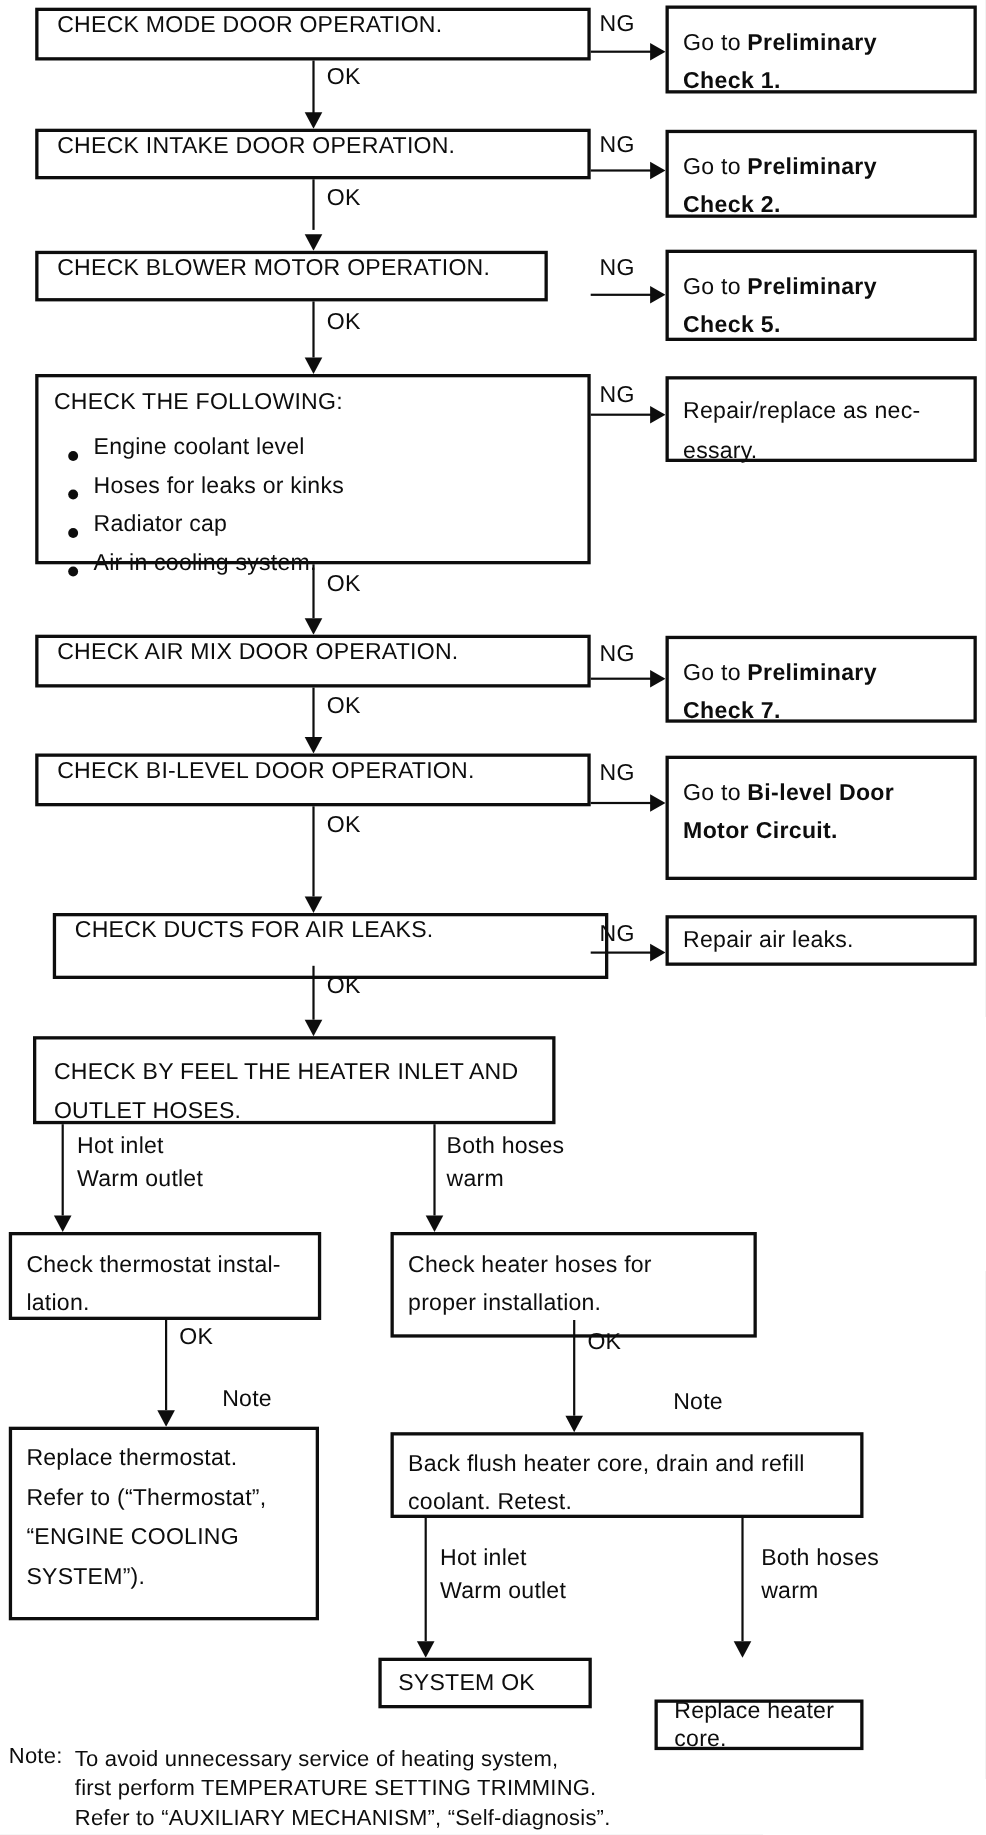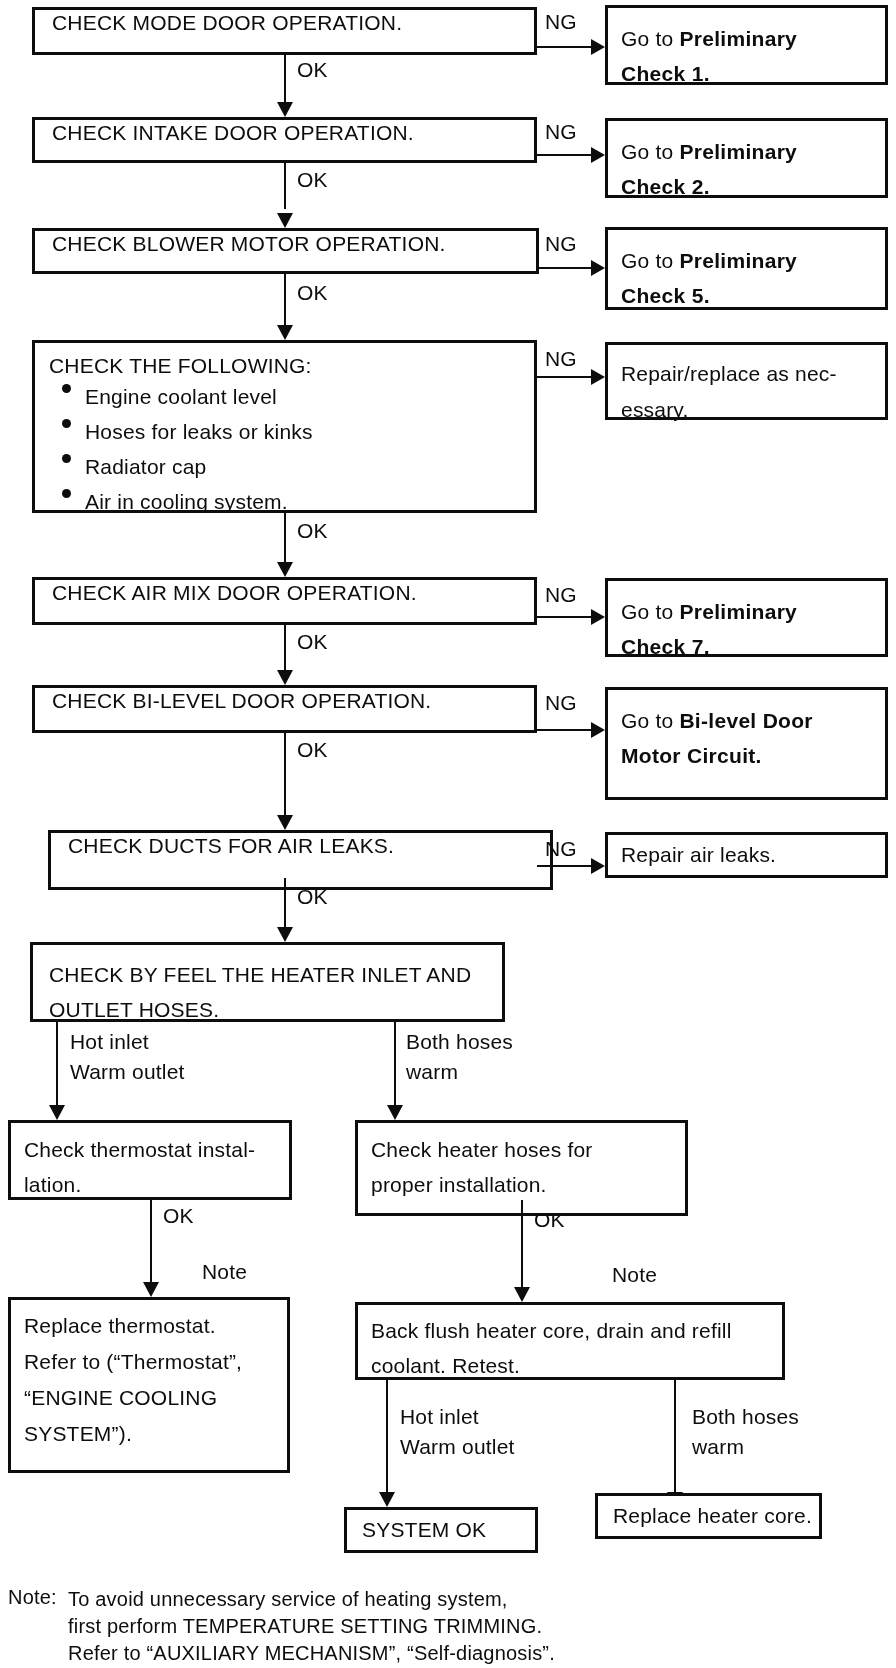--- a/index.html
+++ b/index.html
@@ -14,21 +14,21 @@
   .rbox{padding:13px 6px 0 13px;line-height:35px;}
   .rbox b{font-weight:700;letter-spacing:.3px;}
   .rsingle{display:flex;align-items:center;padding-left:13px;}
   .term{display:flex;align-items:center;padding-left:15px;}
   .lbl{position:absolute;font-size:21px;white-space:nowrap;}
   .vline{position:absolute;width:2px;background:#0d0d0d;}
   .hline{position:absolute;height:2px;background:#0d0d0d;}
   .arrd{position:absolute;width:0;height:0;border-left:8px solid transparent;border-right:8px solid transparent;border-top:15px solid #0d0d0d;}
   .arrr{position:absolute;width:0;height:0;border-top:8px solid transparent;border-bottom:8px solid transparent;border-left:14px solid #0d0d0d;}
   .bullets{margin-top:6px;}
-  .brow{display:flex;align-items:flex-start;height:35px;}
+  .brow{display:flex;align-items:flex-end;height:35px;}
   .dot{width:9px;height:9px;border-radius:50%;background:#0d0d0d;margin:0 14px 0 13px;flex:0 0 auto;}
   .lh35{line-height:35px;}
   .lh36{line-height:36px;}
   .pt8{padding-top:8px;}
   .footer-lines div{line-height:27px;font-size:20px;}
   .flabel{font-size:20px;}
 </style>
 </head>
 <body>
 
@@ -55,21 +55,21 @@
   <div class="hline" style="left:537px;top:154px;width:56px"></div>
   <div class="arrr" style="left:591px;top:147px"></div>
   <div class="box rbox" style="left:605px;top:118px;width:283px;height:80px">
     <div><span>Go to </span><b>Preliminary</b></div>
     <div><b>Check 2.</b></div>
   </div>
   <div class="vline" style="left:284px;top:163px;height:46px"></div>
   <div class="lbl" style="left:297px;top:168px">OK</div>
   <div class="arrd" style="left:277px;top:213px"></div>
 
-  <div class="box main" style="left:32px;top:228px;width:507px;height:46px">
+  <div class="box main" style="left:32px;top:228px;width:466px;height:46px">
     <span>CHECK BLOWER MOTOR OPERATION.</span>
   </div>
   <div class="lbl" style="left:545px;top:232px">NG</div>
   <div class="hline" style="left:537px;top:267px;width:56px"></div>
   <div class="arrr" style="left:591px;top:260px"></div>
   <div class="box rbox" style="left:605px;top:227px;width:283px;height:83px">
     <div><span>Go to </span><b>Preliminary</b></div>
     <div><b>Check 5.</b></div>
   </div>
   <div class="vline" style="left:284px;top:274px;height:51px"></div>
@@ -206,21 +206,21 @@
   <div class="vline" style="left:674px;top:1380px;height:112px"></div>
   <div class="arrd" style="left:667px;top:1492px"></div>
   <div class="lbl" style="left:692px;top:1402px;line-height:30px">
     <div>Both hoses</div>
     <div>warm</div>
   </div>
 
   <div class="box term" style="left:344px;top:1507px;width:194px;height:46px">
     <span>SYSTEM OK</span>
   </div>
-  <div class="box term" style="left:595px;top:1493px;width:227px;height:46px">
+  <div class="box term" style="left:595px;top:1545px;width:190px;height:46px">
     <span>Replace heater core.</span>
   </div>
 
   <div class="lbl flabel" style="left:8px;top:1586px">Note:</div>
   <div class="lbl footer-lines" style="left:68px;top:1586px">
     <div>To avoid unnecessary service of heating system,</div>
     <div>first perform TEMPERATURE SETTING TRIMMING.</div>
     <div>Refer to “AUXILIARY MECHANISM”, “Self-diagnosis”.</div>
   </div>
 

